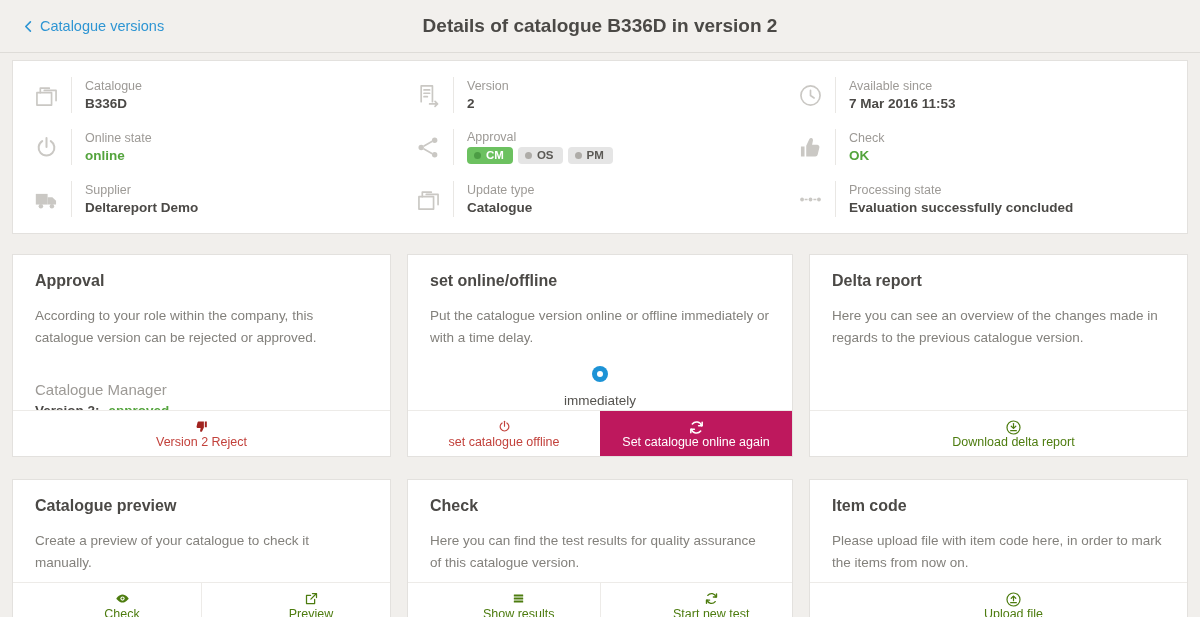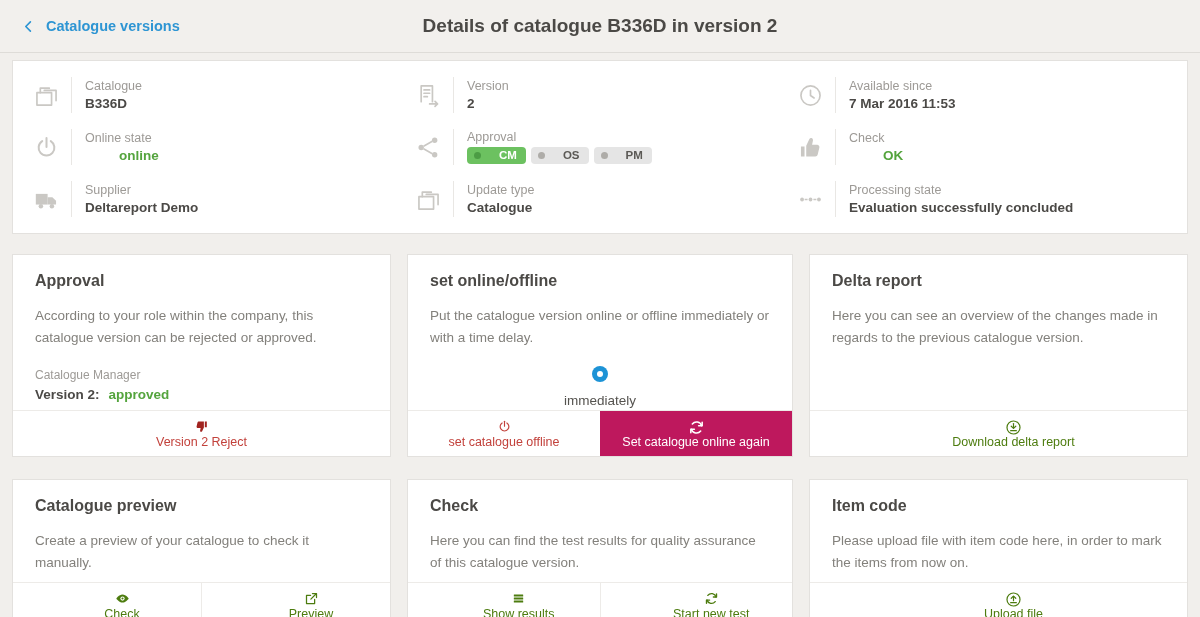--- a/index.html
+++ b/index.html
@@ -9,43 +9,43 @@
     font-family:"Liberation Sans", sans-serif;
     color:#4b4946;
   }
   
   .header {
     height:53px; display:flex; align-items:center; justify-content:center;
     position:relative; background:#f2f0ed; border-bottom:1px solid #dedcd8;
   }
   .back-link {
     position:absolute; left:22px; top:0; height:100%;
-    display:flex; align-items:center; gap:11px;
-    color:#2e95d3; font-size:14.5px; font-weight:700; cursor:pointer;
+    display:flex; align-items:center; gap:5px;
+    color:#2e95d3; font-size:14.5px; font-weight:400; cursor:pointer;
   }
   .back-icon { display:flex; }
   .back-icon svg { width:13px; height:13px; }
   .page-title { font-size:19px; font-weight:700; color:#4b4946; }
 
   
   .info-panel {
     margin:7px 12px 0; background:#fff; border:1px solid #e3e1de;
     padding:8px 14px; display:grid; grid-template-columns:1fr 1fr 1fr;
   }
   .info-item { display:flex; align-items:center; height:52px; padding-left:4px; }
   .info-icon { width:30px; display:flex; align-items:center; justify-content:center; color:#cac8c4; flex:none; }
   .info-icon svg { width:27px; height:27px; }
   .info-sep { width:1px; height:36px; background:#e9e7e4; margin:0 13px 0 10px; flex:none; }
   .info-label { font-size:12.5px; color:#9d9a96; margin-bottom:3px; }
   .info-value { font-size:13.5px; font-weight:700; color:#4b4946; }
-  .green { color:#54a43d;margin-left:34px; }
+  .green { color:#54a43d; }
 
   .badges { display:flex; gap:5px; margin-top:1px; }
   .badge {
-    display:inline-flex; align-items:center; gap:18px;
+    display:inline-flex; align-items:center; gap:5px;
     border-radius:4px; padding:2.5px 9px 2.5px 7px;
     font-size:11.5px; font-weight:700; line-height:1;
   }
   .badge .dot { width:7px; height:7px; border-radius:50%; }
   .badge.approved { background:#6cc160; color:#fff; }
   .badge.approved .dot { background:#4c9c44; }
   .badge.pending { background:#e5e5e5; color:#5b5955; }
   .badge.pending .dot { background:#aeaca8; }
 
   
@@ -56,21 +56,21 @@
   .cards-row.bottom { margin-top:22px; }
   .card {
     background:#fff; border:1px solid #e3e1de;
     display:flex; flex-direction:column; height:203px;
   }
   .cards-row.bottom .card { height:150px; }
   .card-content { flex:1; padding:17px 22px 0; overflow:hidden; }
   .card-title { font-size:16px; font-weight:700; color:#4b4946; margin-bottom:15px; }
   .card-text { font-size:13.5px; color:#83817c; line-height:1.62; }
 
-  .role-label { font-size:12px; color:#9d9a96; margin-top:19px; }
+  .role-label { font-size:15px; color:#9d9a96; margin-top:32px; }
   .version-line { font-size:13.5px; font-weight:700; margin-top:5px; }
   .version-line .green { margin-left:9px; }
 
   .radio-row { display:flex; align-items:center; gap:11px; margin-top:17px; font-size:13.5px; color:#55534f; cursor:pointer;flex-direction:column; }
   .radio { width:16px; height:16px; border-radius:50%; position:relative; flex:none; }
   .radio.selected { background:#1d93d6; }
   .radio.selected::after {
     content:""; position:absolute; left:5px; top:5px;
     width:6px; height:6px; border-radius:50%; background:#fff;
   }

